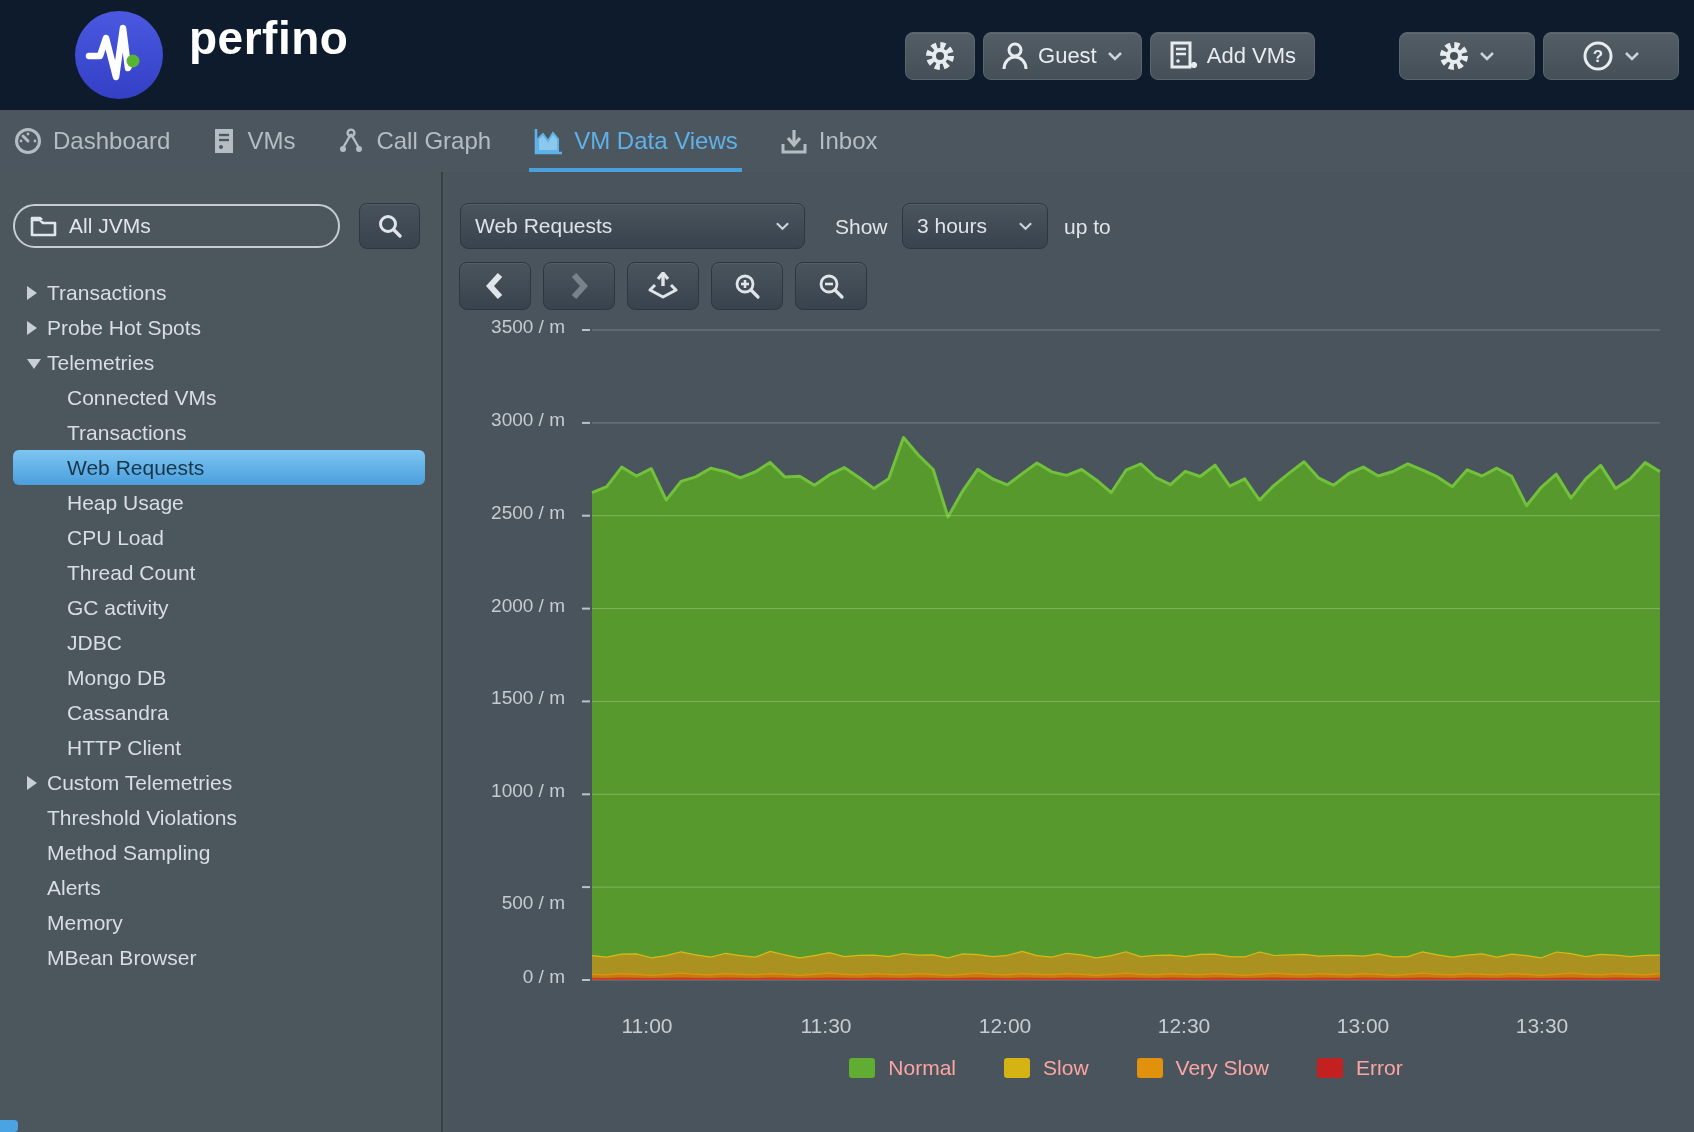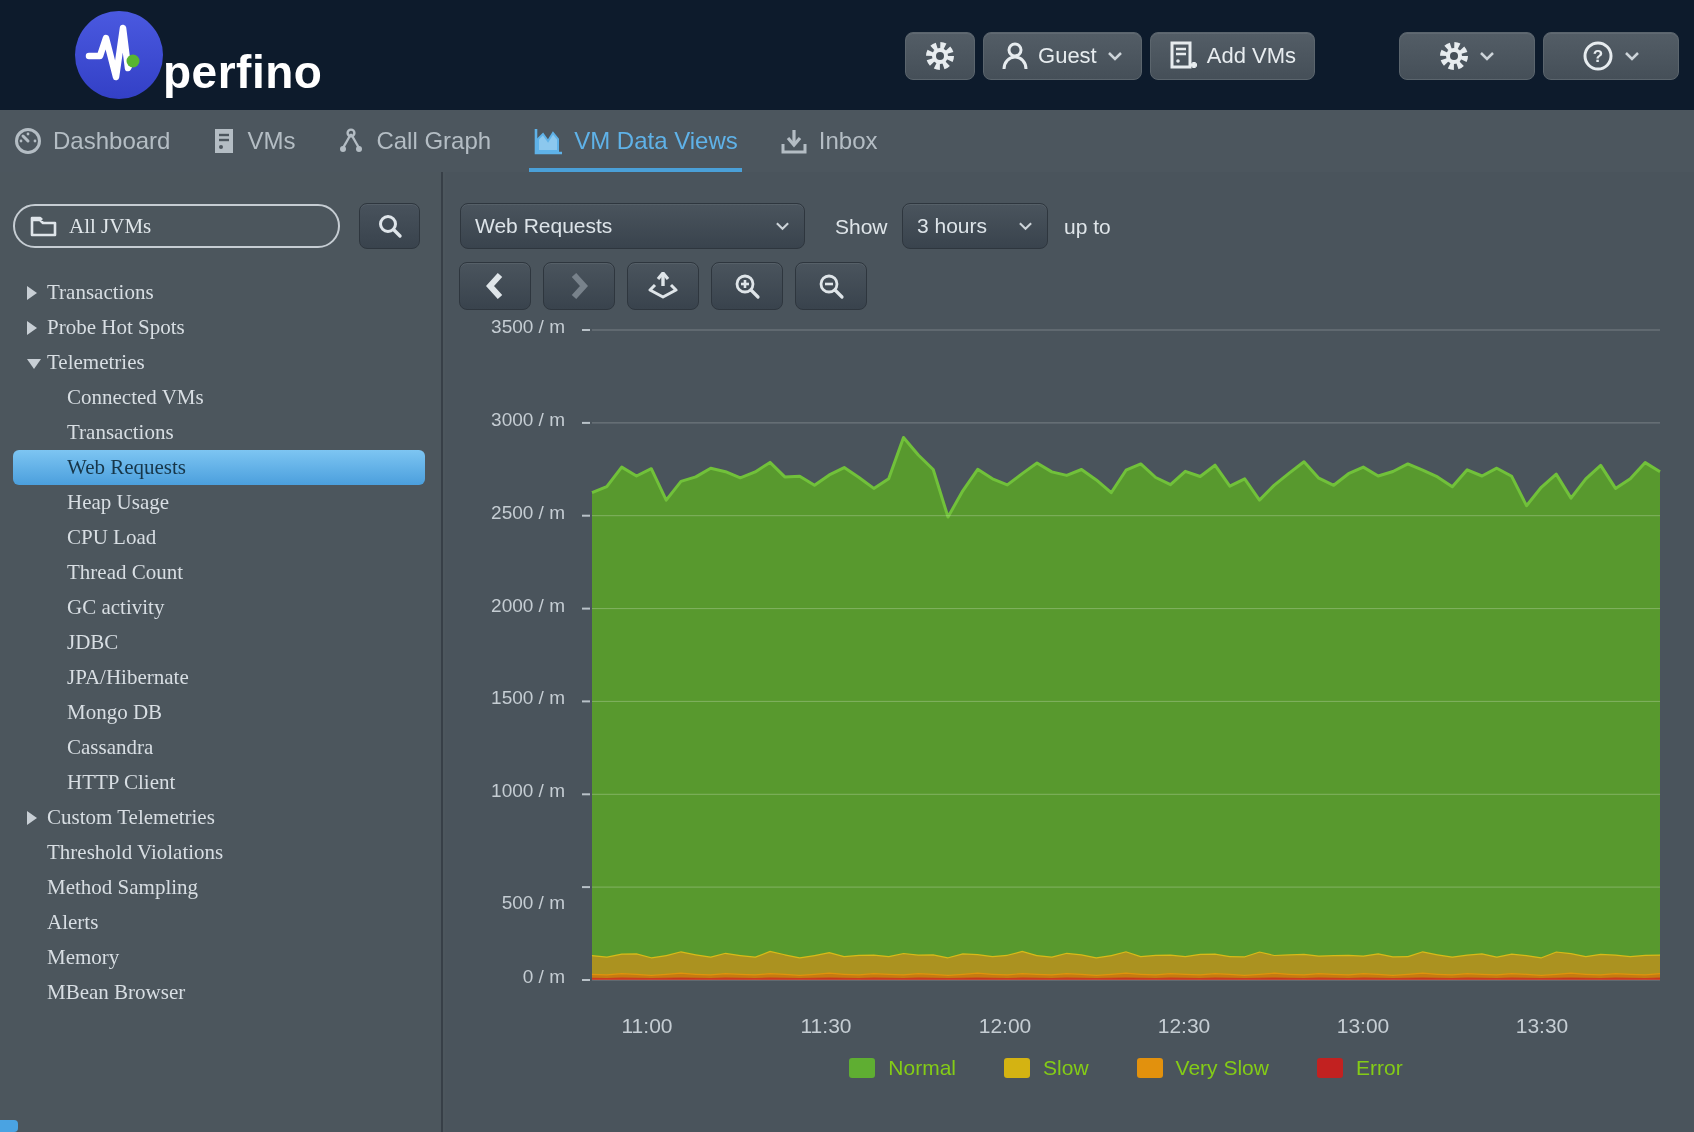--- a/index.html
+++ b/index.html
@@ -6,21 +6,21 @@
   body{
     width:1694px;height:1132px;overflow:hidden;position:relative;
     background:#4c565d;font-family:"Liberation Sans",sans-serif;
     -webkit-font-smoothing:antialiased;
   }
   
   .header{
     position:absolute;left:0;top:0;width:1694px;height:110px;
     background:#0d1b2c;display:flex;align-items:center;
   }
-  .brand{display:flex;align-items:flex-end;margin-left:75px;}
+  .brand{display:flex;align-items:flex-start;margin-left:75px;gap:26px;}
   .brand-name{color:#ffffff;font-size:46px;font-weight:700;letter-spacing:.5px;}
   .hbtn{
     height:46px;border-radius:8px;border:1px solid #5b656d;
     background:linear-gradient(#535d66,#454f58);
     box-shadow:inset 0 1px 0 rgba(255,255,255,.08);
     display:inline-flex;align-items:center;justify-content:center;
     gap:10px;color:#e7ecef;font-size:22px;padding:0 18px;cursor:pointer;
   }
   .header-actions{position:absolute;right:15px;top:32px;display:flex;gap:8px;align-items:center;}
   .hgap{width:68px;}
@@ -29,21 +29,21 @@
     position:absolute;left:0;top:110px;width:1694px;height:62px;
     background:#4c565e;display:flex;align-items:center;gap:42px;padding-left:14px;box-sizing:border-box;
   }
   .tab{position:relative;height:62px;display:inline-flex;align-items:center;gap:11px;
     color:#b4bdc4;font-size:24px;cursor:pointer;}
   .tab.active{color:#5fb2e8;}
   .tab.active::after{content:"";position:absolute;left:-4px;right:-4px;bottom:0;height:4px;background:#4aa0d8;}
   
   .sidebar{
     position:absolute;left:0;top:172px;width:443px;height:960px;
-    background:#4c565d;border-right:2px solid #373f47;box-sizing:border-box;font-family:Liberation Serif, serif;
+    background:#4c565d;border-right:2px solid #373f47;box-sizing:border-box;
   }
   .main{position:absolute;left:445px;top:172px;width:1249px;height:960px;background:#4a545c;}
   
   .filter-row{display:flex;align-items:center;margin:31px 0 0 13px;gap:19px;}
   .filter-field{
     width:327px;height:44px;border:2px solid #c6cdd3;border-radius:24px;box-sizing:border-box;
     display:flex;align-items:center;gap:12px;padding-left:15px;color:#e0e6ea;font-size:21px;
     background:transparent;
   }
   .icon-btn{
@@ -81,21 +81,21 @@
   .tbtn{
     position:absolute;top:90px;width:70px;height:46px;border-radius:8px;border:1px solid #2e363e;
     background:linear-gradient(#4a545d,#39434d);box-shadow:inset 0 1px 0 rgba(255,255,255,.07);
     display:flex;align-items:center;justify-content:center;cursor:pointer;
   }
   
   .chart-svg{position:absolute;left:147px;top:158px;overflow:visible;}
   .ylabel{position:absolute;left:0;width:120px;text-align:right;color:#c5cdd3;font-size:19px;}
   .xlabel{position:absolute;width:140px;text-align:center;color:#c5cdd3;font-size:21px;top:842px;}
   .legend{position:absolute;left:147px;top:884px;width:1068px;display:flex;justify-content:center;gap:48px;}
-  .legend-item{display:flex;align-items:center;gap:13px;color:#84cc16;font-size:21px;}
+  .legend-item{display:flex;align-items:center;gap:13px;color:#fca5a5;font-size:21px;}
   .legend-swatch{width:26px;height:20px;border-radius:3px;}
   .corner-chip{position:absolute;left:0;top:1120px;width:18px;height:12px;background:#4aa3e2;border-radius:0 4px 4px 0;}
   svg{display:block;}
 </style>
 </head>
 <body>
 
 <div class="header">
   <div class="brand">
     <svg width="88" height="88" viewBox="0 0 88 88">
@@ -254,23 +254,20 @@
         <span class="lbl">CPU Load</span>
       </li>
       <li class="lvl1">
         <span class="lbl">Thread Count</span>
       </li>
       <li class="lvl1">
         <span class="lbl">GC activity</span>
       </li>
       <li class="lvl1">
         <span class="lbl">JDBC</span>
-      </li>
-      <li class="lvl1">
-        <span class="lbl">JPA/Hibernate</span>
       </li>
       <li class="lvl1">
         <span class="lbl">Mongo DB</span>
       </li>
       <li class="lvl1">
         <span class="lbl">Cassandra</span>
       </li>
       <li class="lvl1">
         <span class="lbl">HTTP Client</span>
       </li>

